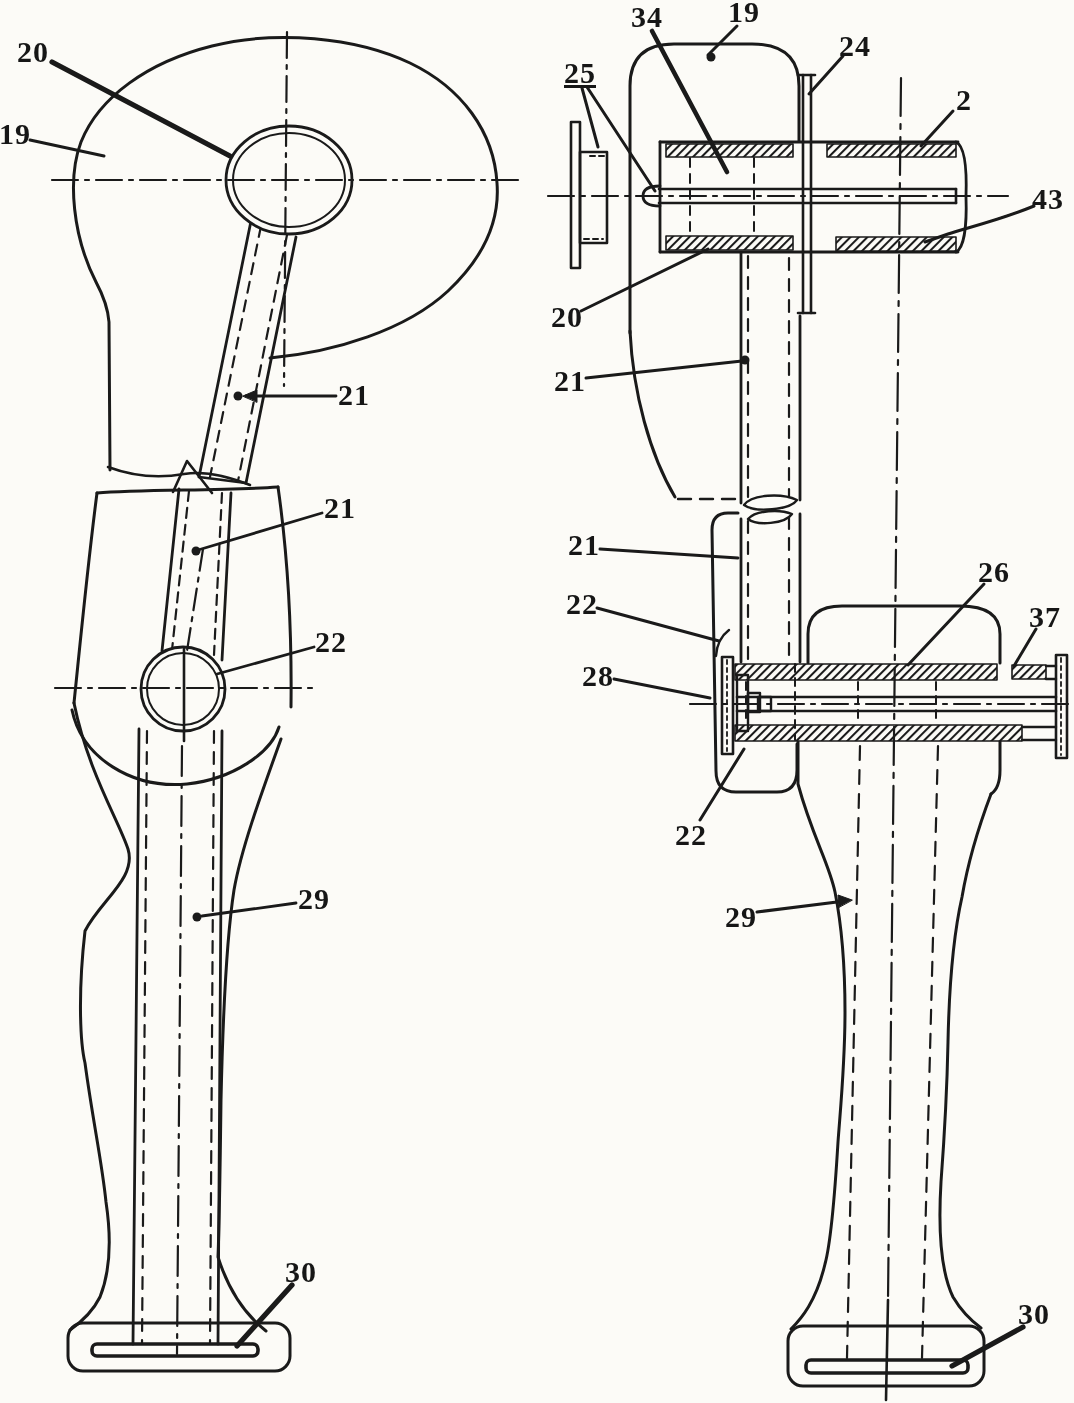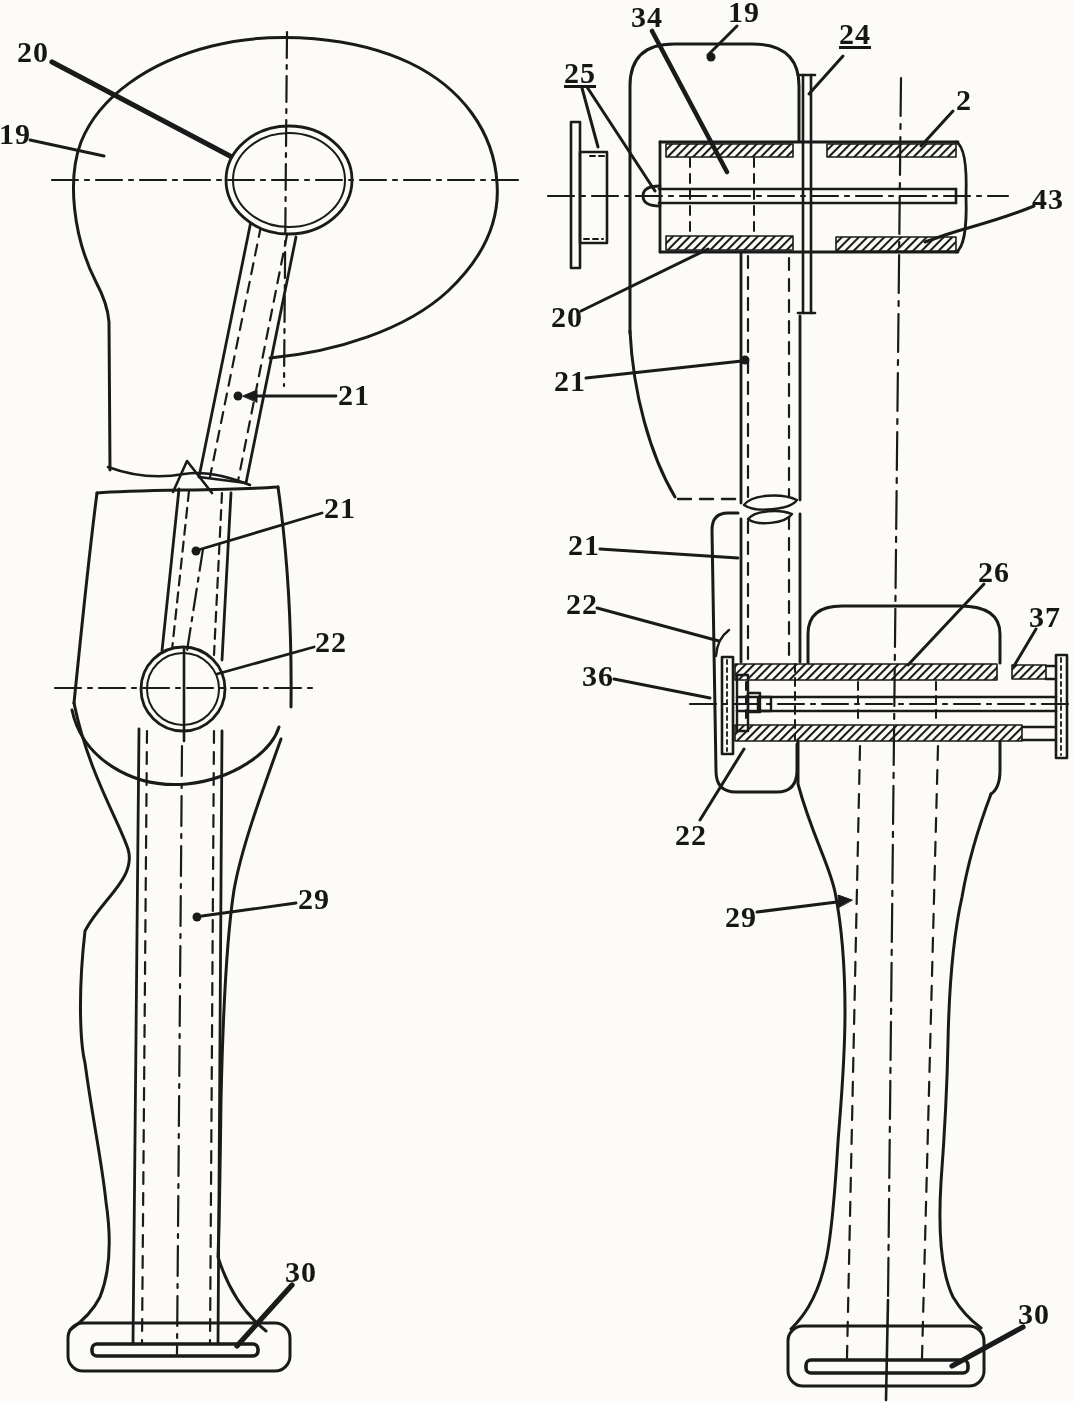--- a/index.html
+++ b/index.html
@@ -270,28 +270,28 @@
 
   <div class="ref-label" style="left:33px;top:52px;">20</div>
   <div class="ref-label" style="left:15px;top:134px;">19</div>
   <div class="ref-label" style="left:354px;top:395px;">21</div>
   <div class="ref-label" style="left:340px;top:508px;">21</div>
   <div class="ref-label" style="left:331px;top:642px;">22</div>
   <div class="ref-label" style="left:314px;top:899px;">29</div>
   <div class="ref-label" style="left:301px;top:1272px;">30</div>
   <div class="ref-label" style="left:647px;top:17px;">34</div>
   <div class="ref-label" style="left:744px;top:12px;">19</div>
-  <div class="ref-label" style="left:855px;top:34px;text-decoration:underline;">24</div>
+  <div class="ref-label" style="left:855px;top:46px;">24</div>
   <div class="ref-label" style="left:580px;top:73px;text-decoration:underline;">25</div>
   <div class="ref-label" style="left:964px;top:100px;">2</div>
   <div class="ref-label" style="left:1048px;top:199px;">43</div>
   <div class="ref-label" style="left:567px;top:317px;">20</div>
   <div class="ref-label" style="left:570px;top:381px;">21</div>
   <div class="ref-label" style="left:584px;top:545px;">21</div>
   <div class="ref-label" style="left:582px;top:604px;">22</div>
-  <div class="ref-label" style="left:598px;top:676px;">36</div>
+  <div class="ref-label" style="left:598px;top:676px;">28</div>
   <div class="ref-label" style="left:994px;top:572px;font-family:Liberation Serif, serif;">26</div>
   <div class="ref-label" style="left:1045px;top:617px;">37</div>
   <div class="ref-label" style="left:691px;top:835px;">22</div>
   <div class="ref-label" style="left:741px;top:917px;">29</div>
   <div class="ref-label" style="left:1034px;top:1314px;">30</div>
 
 </div>
 
 </body></html>

